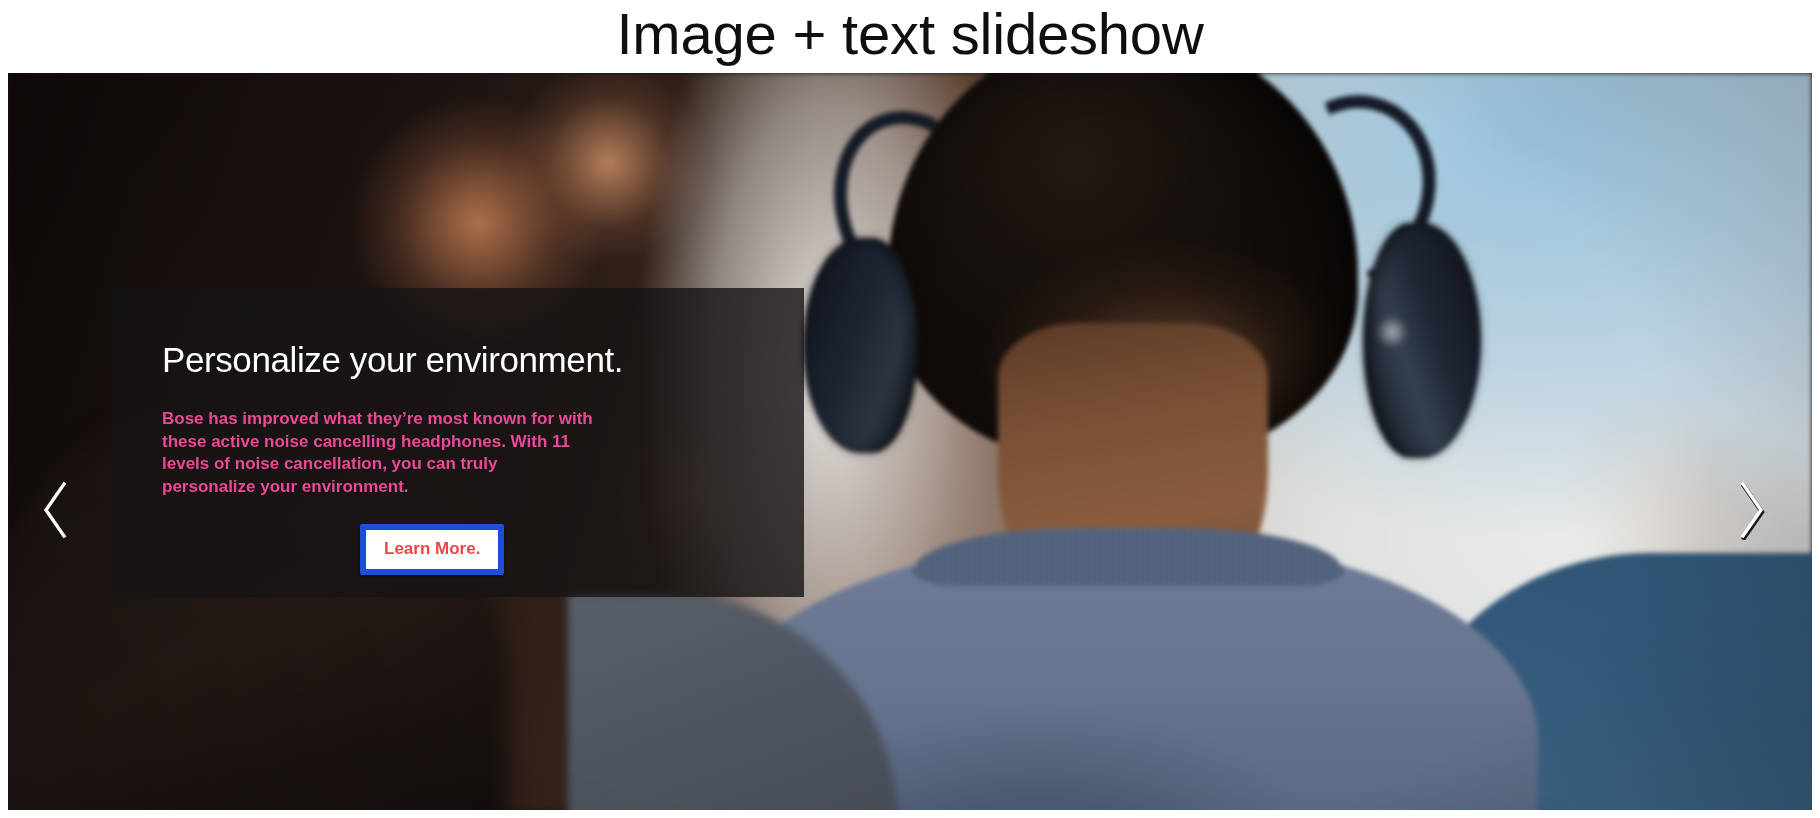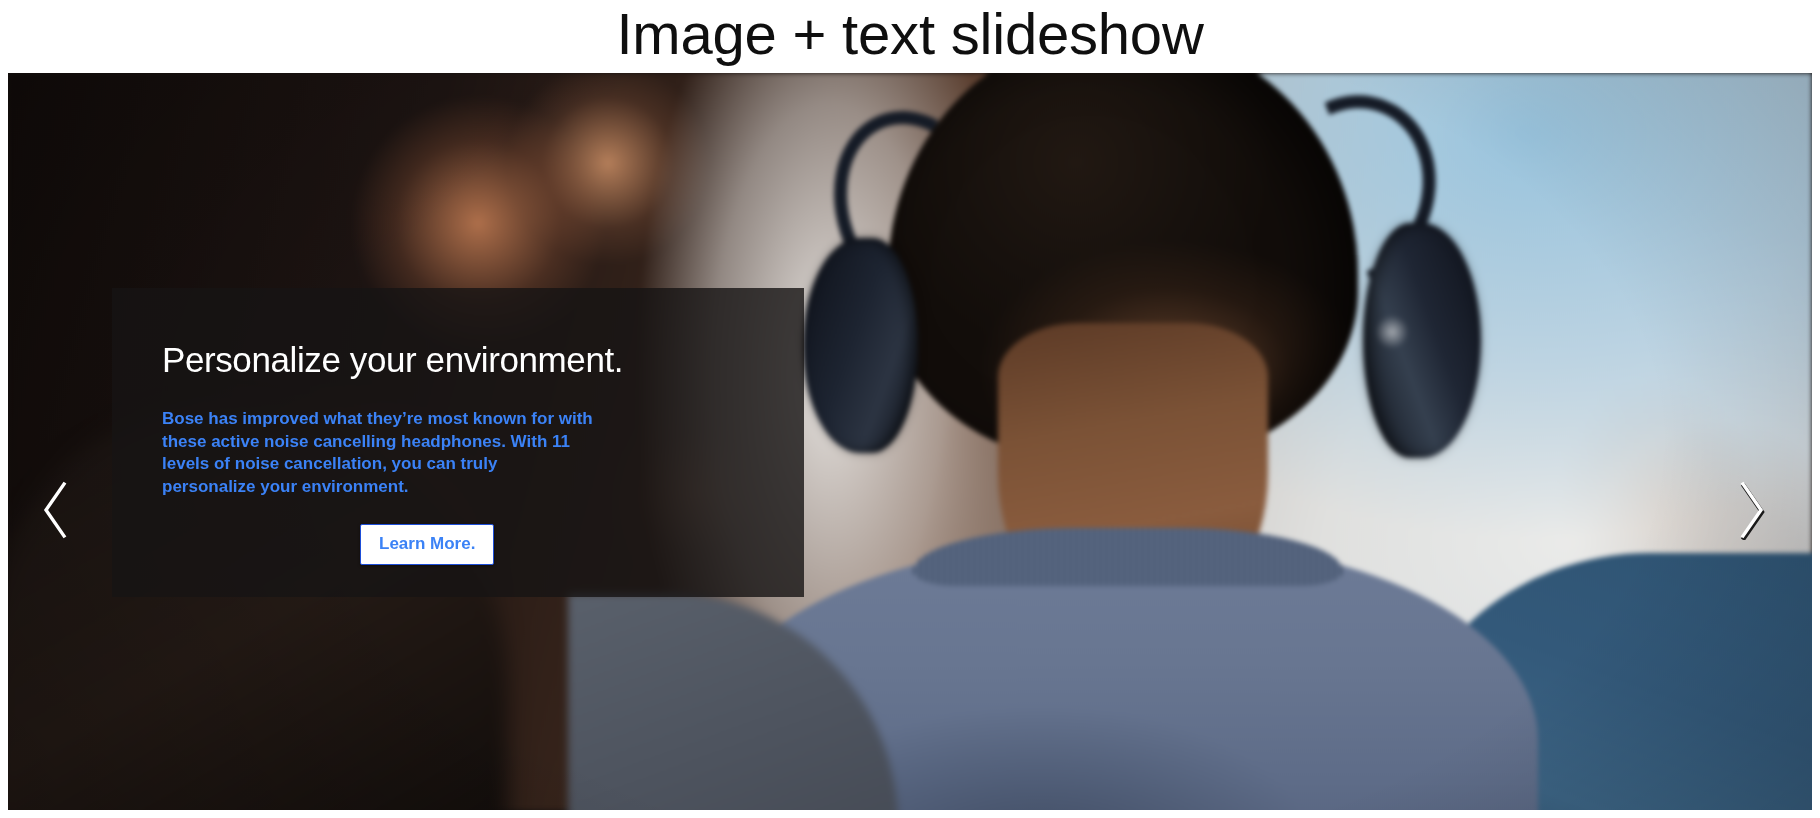--- a/index.html
+++ b/index.html
@@ -237,35 +237,35 @@
     color: #ffffff;
     letter-spacing: -0.4px;
     line-height: 1.15;
     margin-bottom: 28px;
     white-space: nowrap;
   }
   .card-body {
     font-family: "Liberation Sans", sans-serif;
     font-size: 17px;
     font-weight: 600;
-    color: #3b82f6;
+    color: #ec4899;
     line-height: 1.32;
     width: 432px;
     margin-bottom: 26px;
   }
   .card-cta-wrap { text-align: left; padding-left: 198px; }
   .card-cta {
     display: inline-block;
     background: #ffffff;
-    color: #3b82f6;
+    color: #ef4444;
     font-family: "Liberation Sans", sans-serif;
     font-size: 17px;
     font-weight: 600;
     padding: 9px 18px 10px 18px;
-    border: 1px solid #1d4ed8;
+    border: 6px solid #1d4ed8;
     border-radius: 2px;
     box-shadow: 0 1px 3px rgba(0,0,0,0.45);
     cursor: pointer;
     white-space: nowrap;
   }
 
   
   .nav-arrow {
     position: absolute;
     top: 402px;

